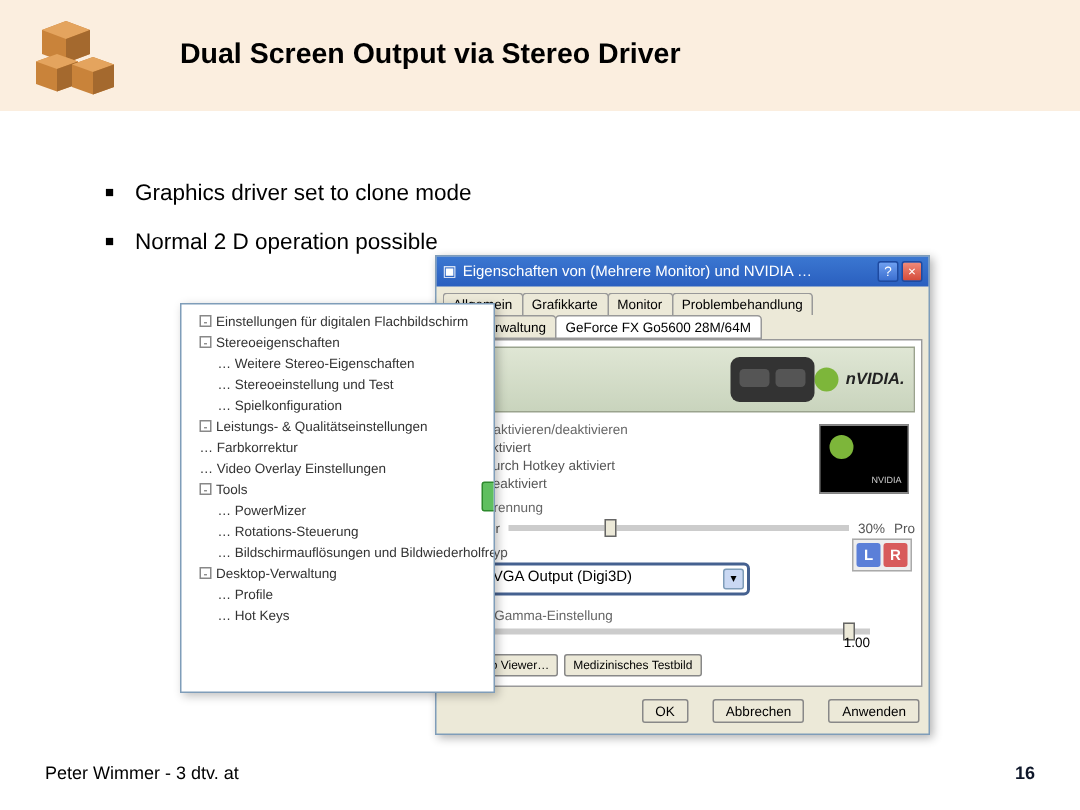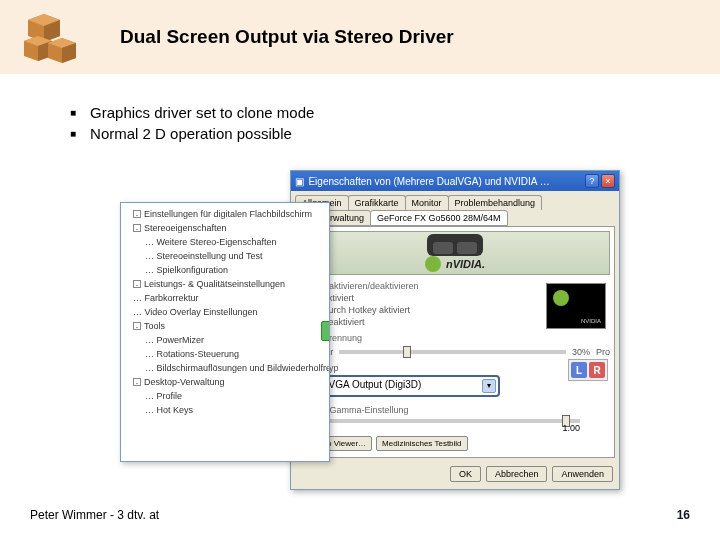--- a/index.html
+++ b/index.html
@@ -37,20 +37,21 @@
   .bullets {
     position: absolute;
     top: 104px;
     left: 70px;
     font-size: 15px;
     color: #000;
   }
   .bullets li {
     list-style: none;
     margin-bottom: 4px;
+    margin-top: 16px;
   }
   .bullets li::before {
     content: "■";
     color: #000;
     font-size: 10px;
     margin-right: 14px;
     position: relative;
     top: -2px;
   }
   .shot {
@@ -130,24 +131,23 @@
     padding: 4px;
     position: relative;
     overflow: hidden;
   }
   .nv-banner {
     height: 44px;
     background: linear-gradient(#dfe6d4,#c9d4bd);
     border: 1px solid #9aa38d;
     display: flex;
     align-items: center;
-    justify-content: flex-start;
+    justify-content: flex-end;
     padding: 2px 6px;
     font-size: 8px;
-    flex-direction: column;
   }
   .nv-glasses {
     width: 56px; height: 30px; background: #333; border-radius: 6px;
     position: relative;
   }
   .nv-glasses::before, .nv-glasses::after {
     content: ""; position: absolute; top: 8px; width: 20px; height: 12px; background: #555; border-radius: 3px;
   }
   .nv-glasses::before { left: 6px; }
   .nv-glasses::after { right: 6px; }
@@ -190,21 +190,21 @@
   }
   .lr-badge span{ width:16px;height:16px; display:flex;align-items:center;justify-content:center; font-size:10px; font-weight:bold; color:#fff; border-radius:2px;}
   .lr-badge .L{background:#5b7fd8;}
   .lr-badge .R{background:#d85b5b;}
   .gamma { font-size:9px; color:#666; margin-top:8px; filter:blur(.35px);}
   .gslider { height:4px; background:#ccc; margin:4px 30px 0 30px; position:relative;}
   .gslider .thumb{position:absolute; right:10px; top:-4px; width:8px;height:12px; background:#ece9d8; border:1px solid #666;}
   .gval { text-align:right; font-size:9px; margin-right:30px; filter:blur(.35px);}
   .panel-btns { position:absolute; bottom:6px; left:6px; display:flex; gap:4px;}
   .panel-btns .btn{ font-size:8px; padding:2px 5px; background:#ece9d8; border:1px solid #888; border-radius:2px; white-space:nowrap;}
-  .bottom-btns { display:flex; justify-content:flex-end; gap:5px; padding:4px 6px;}
+  .bottom-btns { display:flex; justify-content:flex-end; gap:16px; padding:4px 6px;}
   .bottom-btns .btn{ font-size:9px; padding:2px 8px; background:#ece9d8; border:1px solid #888; border-radius:2px;}
   
   .win-front {
     position: absolute;
     top: 32px;
     left: 0;
     width: 210px;
     height: 260px;
     background: #fff;
     border: 1px solid #7f9db9;
@@ -259,21 +259,21 @@
 <ul class="bullets">
   <li>Graphics driver set to clone mode</li>
   <li>Normal 2 D operation possible</li>
 </ul>
 
 <div class="shot">
 
   <div class="win-back">
     <div class="titlebar">
       <span>▣</span>
-      <span>Eigenschaften von (Mehrere DualVGA) und NVIDIA …</span>
+      <span>Eigenschaften von (Mehrere Monitor) und NVIDIA …</span>
       <div class="tbtns">
         <div class="tbtn">?</div>
         <div class="tbtn close">×</div>
       </div>
     </div>
     <div class="tabs">
       <div class="tab">Allgemein</div>
       <div class="tab">Grafikkarte</div>
       <div class="tab">Monitor</div>
       <div class="tab">Problembehandlung</div>

